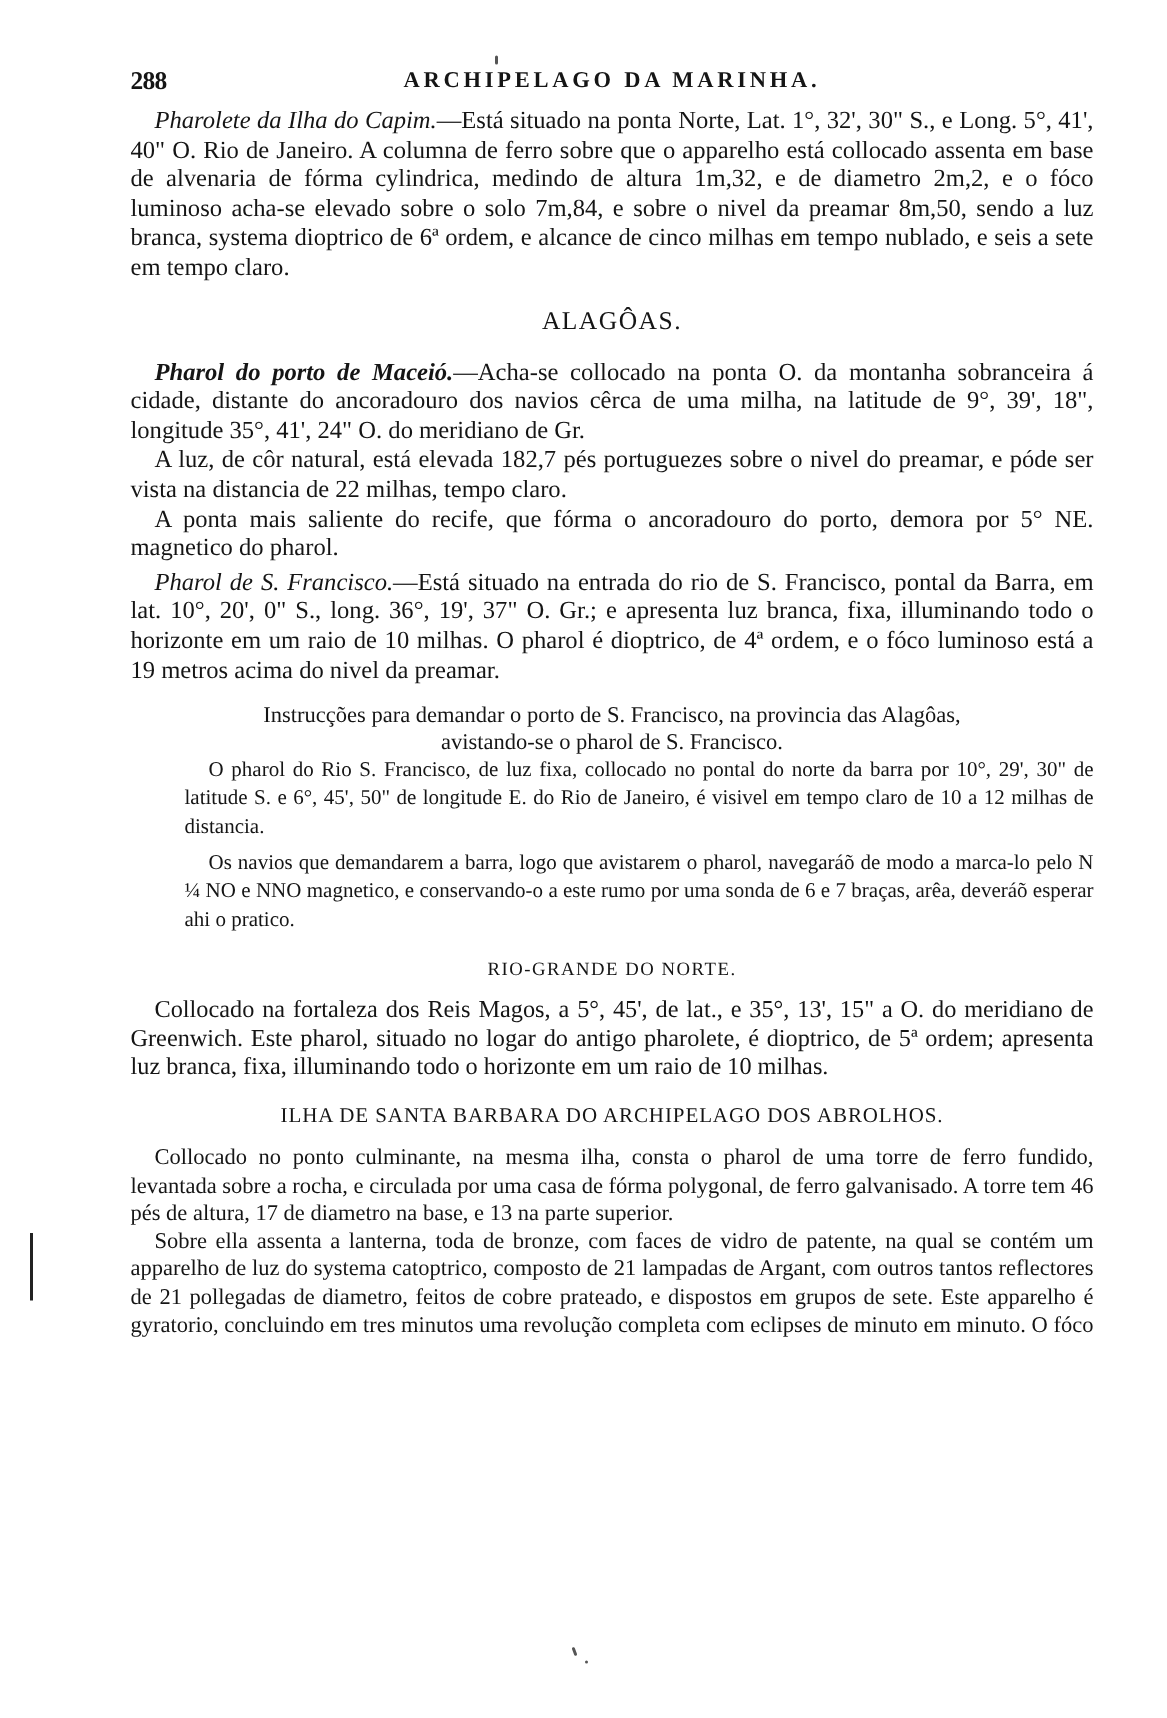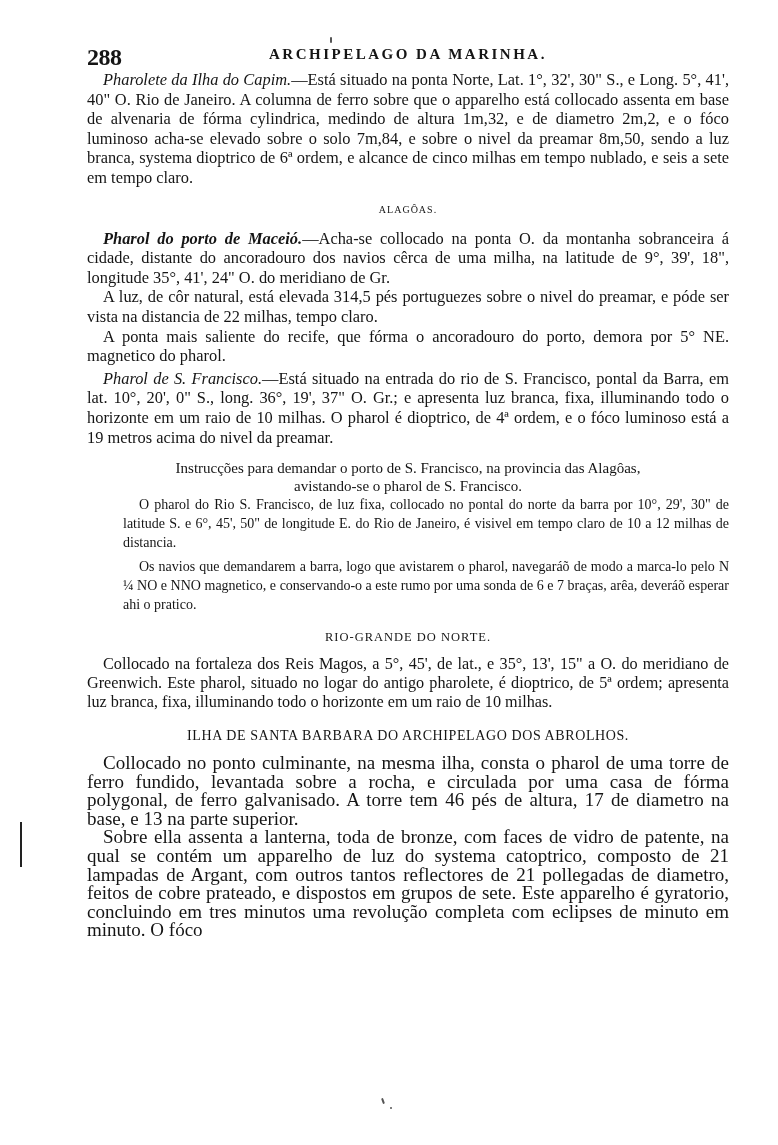--- a/index.html
+++ b/index.html
@@ -1,32 +1,32 @@
 <!DOCTYPE html>
 <html><head>
 <meta charset="utf-8">
 <style>
   html, body { margin:0; padding:0; background:#ffffff; }
   body { width:778px; height:1145px; position:relative; overflow:hidden;
          font-family:"Liberation Serif","DejaVu Serif",serif; color:#151515; }
   .page { position:absolute; left:0; top:0; width:778px; height:1145px; }
   .header { position:absolute; left:87px; top:44px; width:642px; height:22px; }
-  .page-num { position:absolute; left:0; top:0; font-size:24px; font-weight:bold; letter-spacing:-0.5px;text-align:right; }
+  .page-num { position:absolute; left:0; top:0; font-size:17px; font-weight:bold; letter-spacing:-0.5px;text-align:right; }
   .running-head { position:absolute; left:0; right:0; top:2px; text-align:center; font-size:15px; font-weight:bold; letter-spacing:2.5px; }
   .body { position:absolute; left:87px; top:68px; width:642px; }
   p { margin:0; text-align:justify; text-align-last:left; }
   .p1 { font-size:16.4px; line-height:19.6px; }
   .indent { text-indent:16px; }
   .it { font-style:italic; }
   .b { font-weight:bold; }
-  .sec { text-align:center; text-align-last:center; font-size:10px; letter-spacing:1px; font-weight:normal; }
+  .sec { text-align:center; text-align-last:center; font-size:17px; letter-spacing:1px; font-weight:normal; }
   .sub { text-align:center; text-align-last:center; font-size:15px; line-height:18px; }
   .p2 { font-size:14px; line-height:19px;margin-left:36px; }
   .p3 { font-size:16.2px; line-height:19px; }
-  .p4 { font-size:19px; line-height:18.6px; }
+  .p4 { font-size:15px; line-height:18.6px; }
   .margin-mark { position:absolute; left:20px; top:822px; width:2px; height:45px; background:#222; }
   .specks { position:absolute; width:2px; height:2px; background:#555; border-radius:1px; }
 </style>
 </head>
 <body>
 
 <div class="page">
 
   <div class="header">
     <span class="page-num">288</span>
@@ -36,21 +36,21 @@
   <div class="margin-mark"></div>
 
   <div class="body">
 
 
     <p class="p1 indent" style="margin-top:2px"><span class="it">Pharolete da Ilha do Capim.</span><span>—Está situado na ponta Norte, Lat. 1°, 32', 30" S., e Long. 5°, 41', 40" O. Rio de Janeiro. A columna de ferro sobre que o apparelho está collocado assenta em base de alvenaria de fórma cylindrica, medindo de altura 1m,32, e de diametro 2m,2, e o fóco luminoso acha-se elevado sobre o solo 7m,84, e sobre o nivel da preamar 8m,50, sendo a luz branca, systema dioptrico de 6ª ordem, e alcance de cinco milhas em tempo nublado, e seis a sete em tempo claro.</span></p>
 
     <p class="sec" style="margin-top:16px;margin-bottom:14px">ALAGÔAS.</p>
 
     <p class="p1 indent"><span class="it b">Pharol do porto de Maceió.</span><span>—Acha-se collocado na ponta O. da montanha sobranceira á cidade, distante do ancoradouro dos navios cêrca de uma milha, na latitude de 9°, 39', 18", longitude 35°, 41', 24" O. do meridiano de Gr.</span></p>
-    <p class="p1 indent">A luz, de côr natural, está elevada 314,5 pés portuguezes sobre o nivel do preamar, e póde ser vista na distancia de 22 milhas, tempo claro.</p>
+    <p class="p1 indent">A luz, de côr natural, está elevada 182,7 pés portuguezes sobre o nivel do preamar, e póde ser vista na distancia de 22 milhas, tempo claro.</p>
     <p class="p1 indent">A ponta mais saliente do recife, que fórma o ancoradouro do porto, demora por 5° NE. magnetico do pharol.</p>
 
     <p class="p1 indent" style="margin-top:3px"><span class="it">Pharol de S. Francisco.</span><span>—Está situado na entrada do rio de S. Francisco, pontal da Barra, em lat. 10°, 20', 0" S., long. 36°, 19', 37" O. Gr.; e apresenta luz branca, fixa, illuminando todo o horizonte em um raio de 10 milhas. O pharol é dioptrico, de 4ª ordem, e o fóco luminoso está a 19 metros acima do nivel da preamar.</span></p>
 
     <p class="sub" style="margin-top:12px">Instrucções para demandar o porto de S. Francisco, na provincia das Alagôas,</p>
     <p class="sub" style="margin-bottom:0">avistando-se o pharol de S. Francisco.</p>
 
     <p class="p2 indent">O pharol do Rio S. Francisco, de luz fixa, collocado no pontal do norte da barra por 10°, 29', 30" de latitude S. e 6°, 45', 50" de longitude E. do Rio de Janeiro, é visivel em tempo claro de 10 a 12 milhas de distancia.</p>
     <p class="p2 indent" style="margin-top:5px">Os navios que demandarem a barra, logo que avistarem o pharol, navegaráõ de modo a marca-lo pelo N ¼ NO e NNO magnetico, e conservando-o a este rumo por uma sonda de 6 e 7 braças, arêa, deveráõ esperar ahi o pratico.</p>
 

